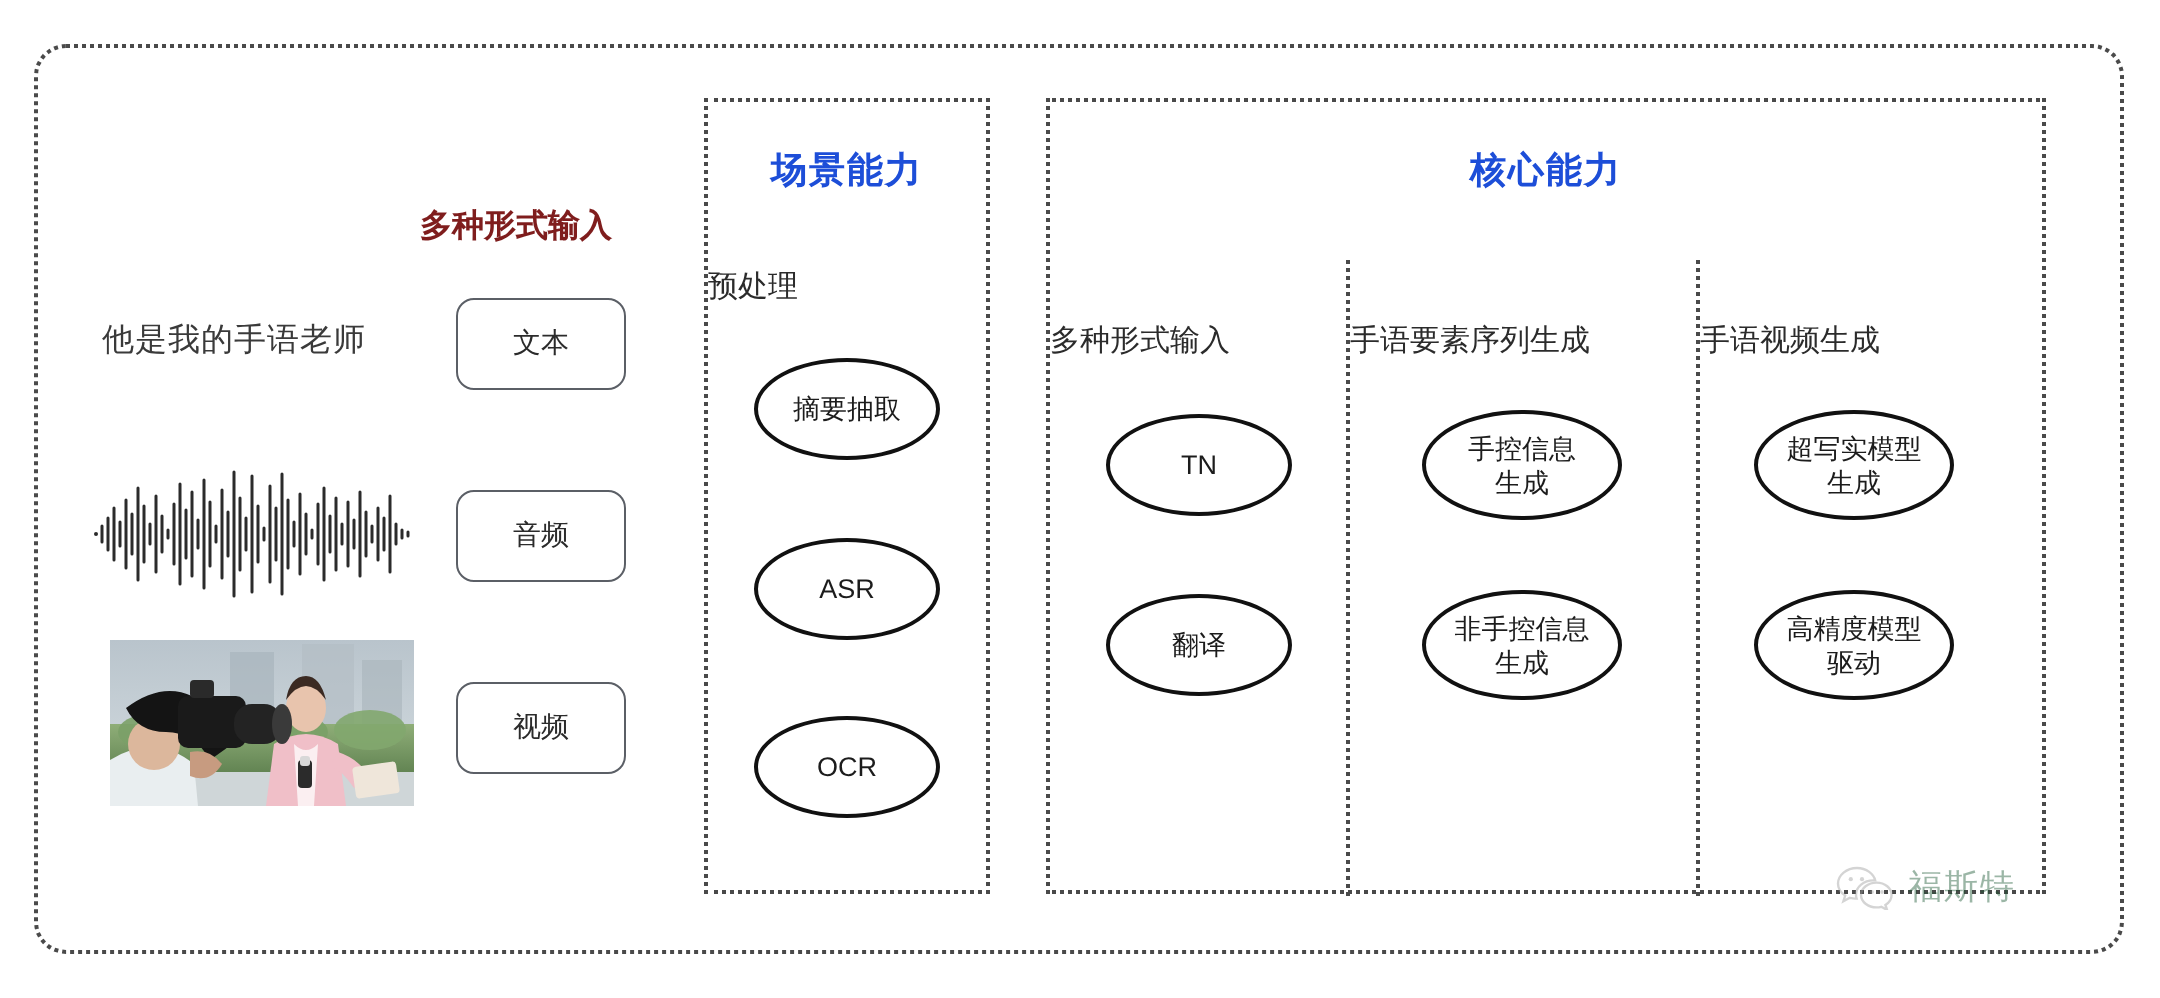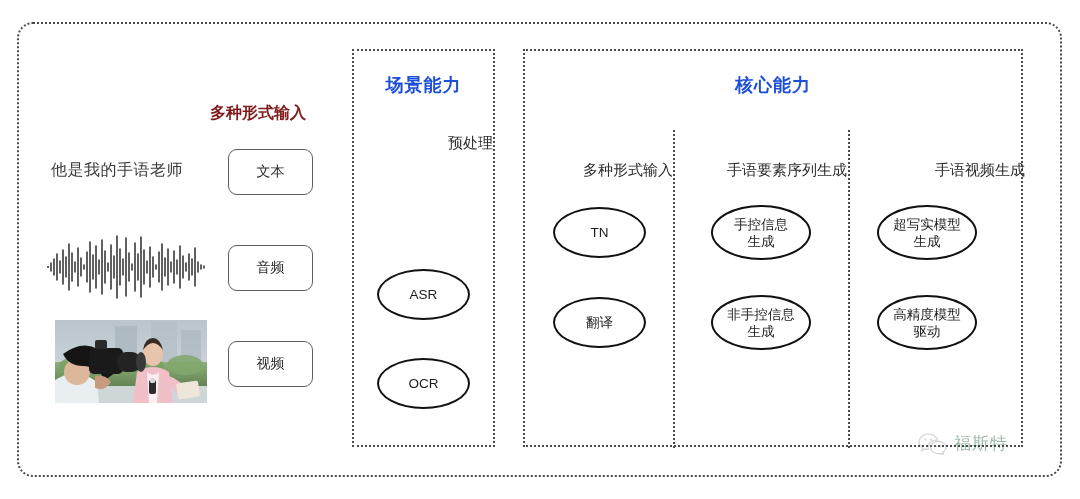--- a/index.html
+++ b/index.html
@@ -63,21 +63,21 @@
     font-size: 18px;
     font-weight: bold;
     color: #1d4ed8;
     letter-spacing: 1px;
   }
   .panel-scene .panel-title { top: 22px; }
   .panel-core .panel-title { top: 22px; }
 
   .sub-title {
     position: absolute;
-    text-align: right;
+    text-align: left;
     font-size: 15px;
     color: #2b2b2b;
     white-space: nowrap;
   }
 
   
   .ellipse {
     position: absolute;
     border: 2.2px solid #111111;
     border-radius: 50%;
@@ -295,20 +295,23 @@
     <div class="chip" style="left:228px; top:341px;">
       <span>视频</span>
     </div>
   </div>
 
   <div class="panel panel-scene">
     <div class="panel-title">场景能力</div>
 
     <div class="sub-title" style="left:0; right:0; top:83px;">预处理</div>
 
+    <div class="ellipse w1" style="left:23px; top:128px;">
+      <span class="ell-text">摘要抽取</span>
+    </div>
     <div class="ellipse w1" style="left:23px; top:218px;">
       <span class="ell-text">ASR</span>
     </div>
     <div class="ellipse w1" style="left:23px; top:307px;">
       <span class="ell-text">OCR</span>
     </div>
   </div>
 
   <div class="panel panel-core">
     <div class="panel-title">核心能力</div>

